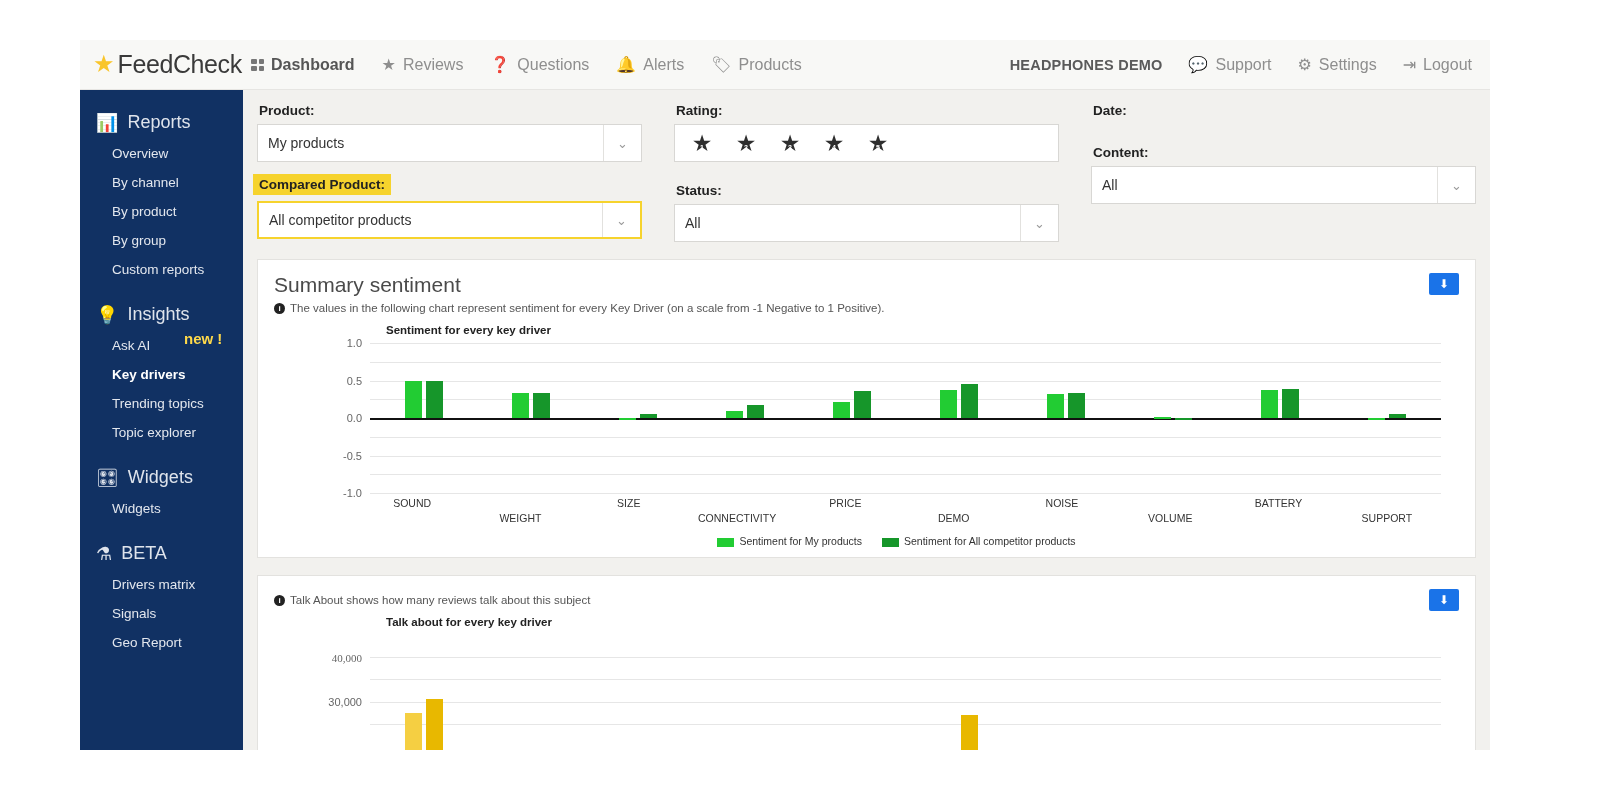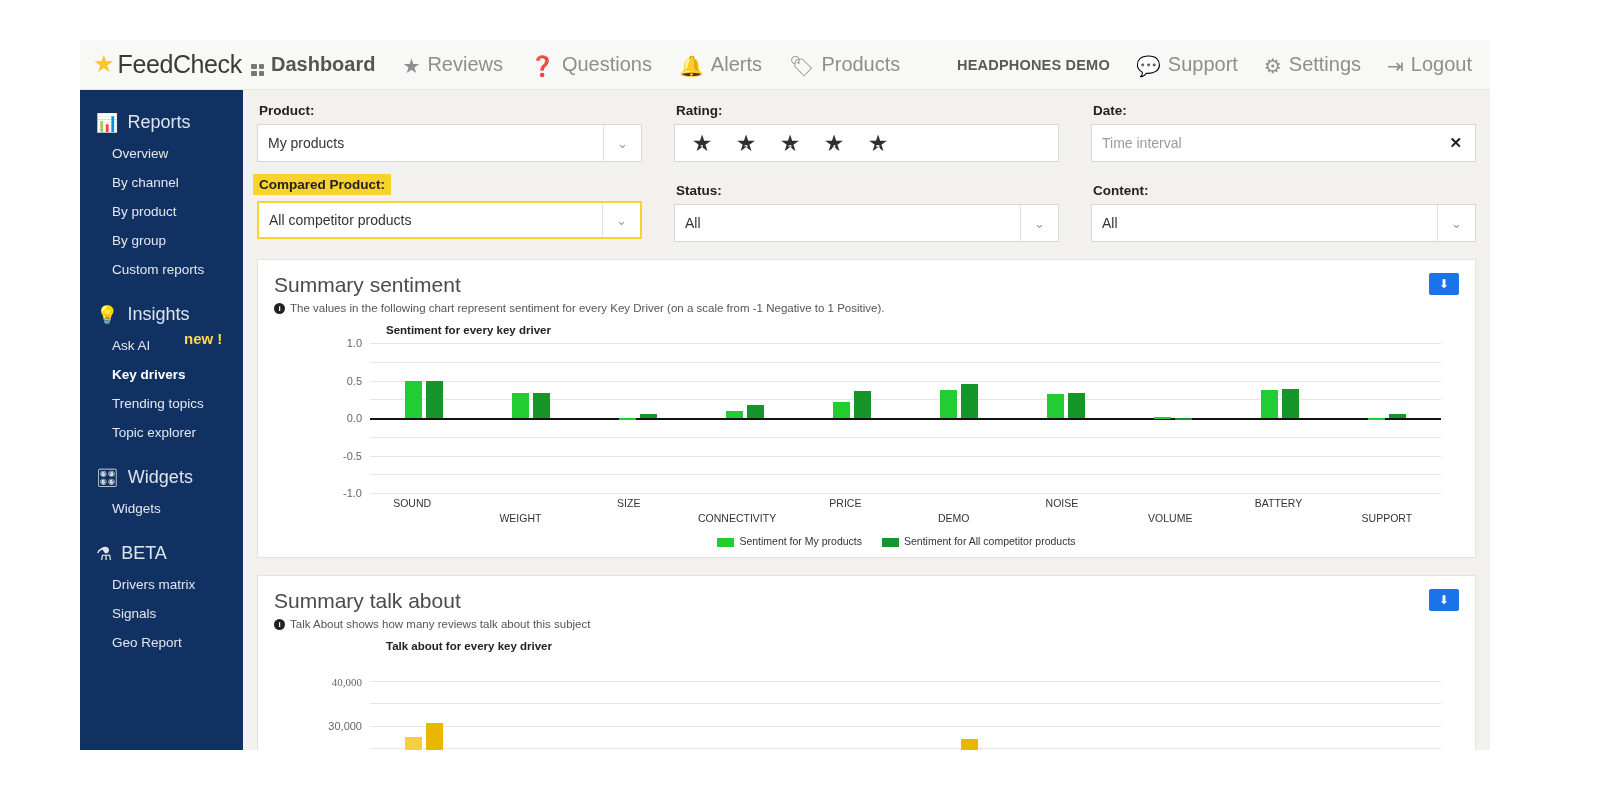--- a/index.html
+++ b/index.html
@@ -24,22 +24,22 @@
     position:relative;
   }
   .brand {
     width:163px; display:flex; align-items:center; gap:3px;
     padding-left:13px; flex:none;
   }
   .brand-star { color:#f9c52b; font-size:24px; line-height:1; margin-top:-2px; }
   .brand-name { font-size:25px; color:#3a3a3a; letter-spacing:-0.4px; font-weight:300; }
   .nav { display:flex; align-items:center; gap:27px; margin-left:8px; }
   .nav-item {
-    display:flex; align-items:flex-end; gap:7px;
-    font-size:20px; color:#8e8e8e; white-space:nowrap;
+    display:flex; align-items:center; gap:7px;
+    font-size:16px; color:#8e8e8e; white-space:nowrap;
   }
   .nav-item.active { color:#555; font-weight:bold; }
   .nav-right {
     position:absolute; right:18px; top:0; height:100%;
     display:flex; align-items:center; gap:26px;
   }
   .demo-name { font-size:14.5px; font-weight:bold; color:#5a5a5a; letter-spacing:0.2px; }
   .ico { display:inline-block; line-height:1; }
   .grid-ico { width:13px; height:12px; display:grid; grid-template-columns:1fr 1fr; grid-template-rows:1fr 1fr; gap:2px; }
   .grid-ico i { background:#777; border-radius:1px; display:block; }
@@ -244,24 +244,20 @@
           <div class="fgap" style="height:18px"></div>
           <div class="flabel">Status:</div>
           <div class="fbox">
             <span>All</span>
             <span class="caret">⌄</span>
           </div>
         </div>
 
         <div class="fcol">
           <div class="flabel">Date:</div>
-          <div class="fbox">
-            <span class="ph">Time interval</span>
-            <span class="clear">✕</span>
-          </div>
           <div class="fgap" style="height:18px"></div>
           <div class="flabel">Content:</div>
           <div class="fbox">
             <span>All</span>
             <span class="caret">⌄</span>
           </div>
         </div>
       </div>
 
       <div class="card">
@@ -353,21 +349,20 @@
               </div>
             </div>
           <div class="legend" id="legend1">
               <div><span class="sw" style="background: rgb(34, 204, 51);"></span><span>Sentiment for My products</span></div>
               <div><span class="sw" style="background: rgb(22, 150, 42);"></span><span>Sentiment for All competitor products</span></div>
             </div>
         </div>
       </div>
 
       <div class="card">
-        <div class="card-title">Summary talk about</div>
         <div class="card-note">
           <span class="info-ico">i</span>
           <span>Talk About shows how many reviews talk about this subject</span>
         </div>
         <div class="dl-btn">
           <span>⬇</span>
         </div>
         <div class="chart-wrap">
           <div class="chart-head">Talk about for every key driver</div>
           <div class="plot" id="plot2" style="height:120px">

